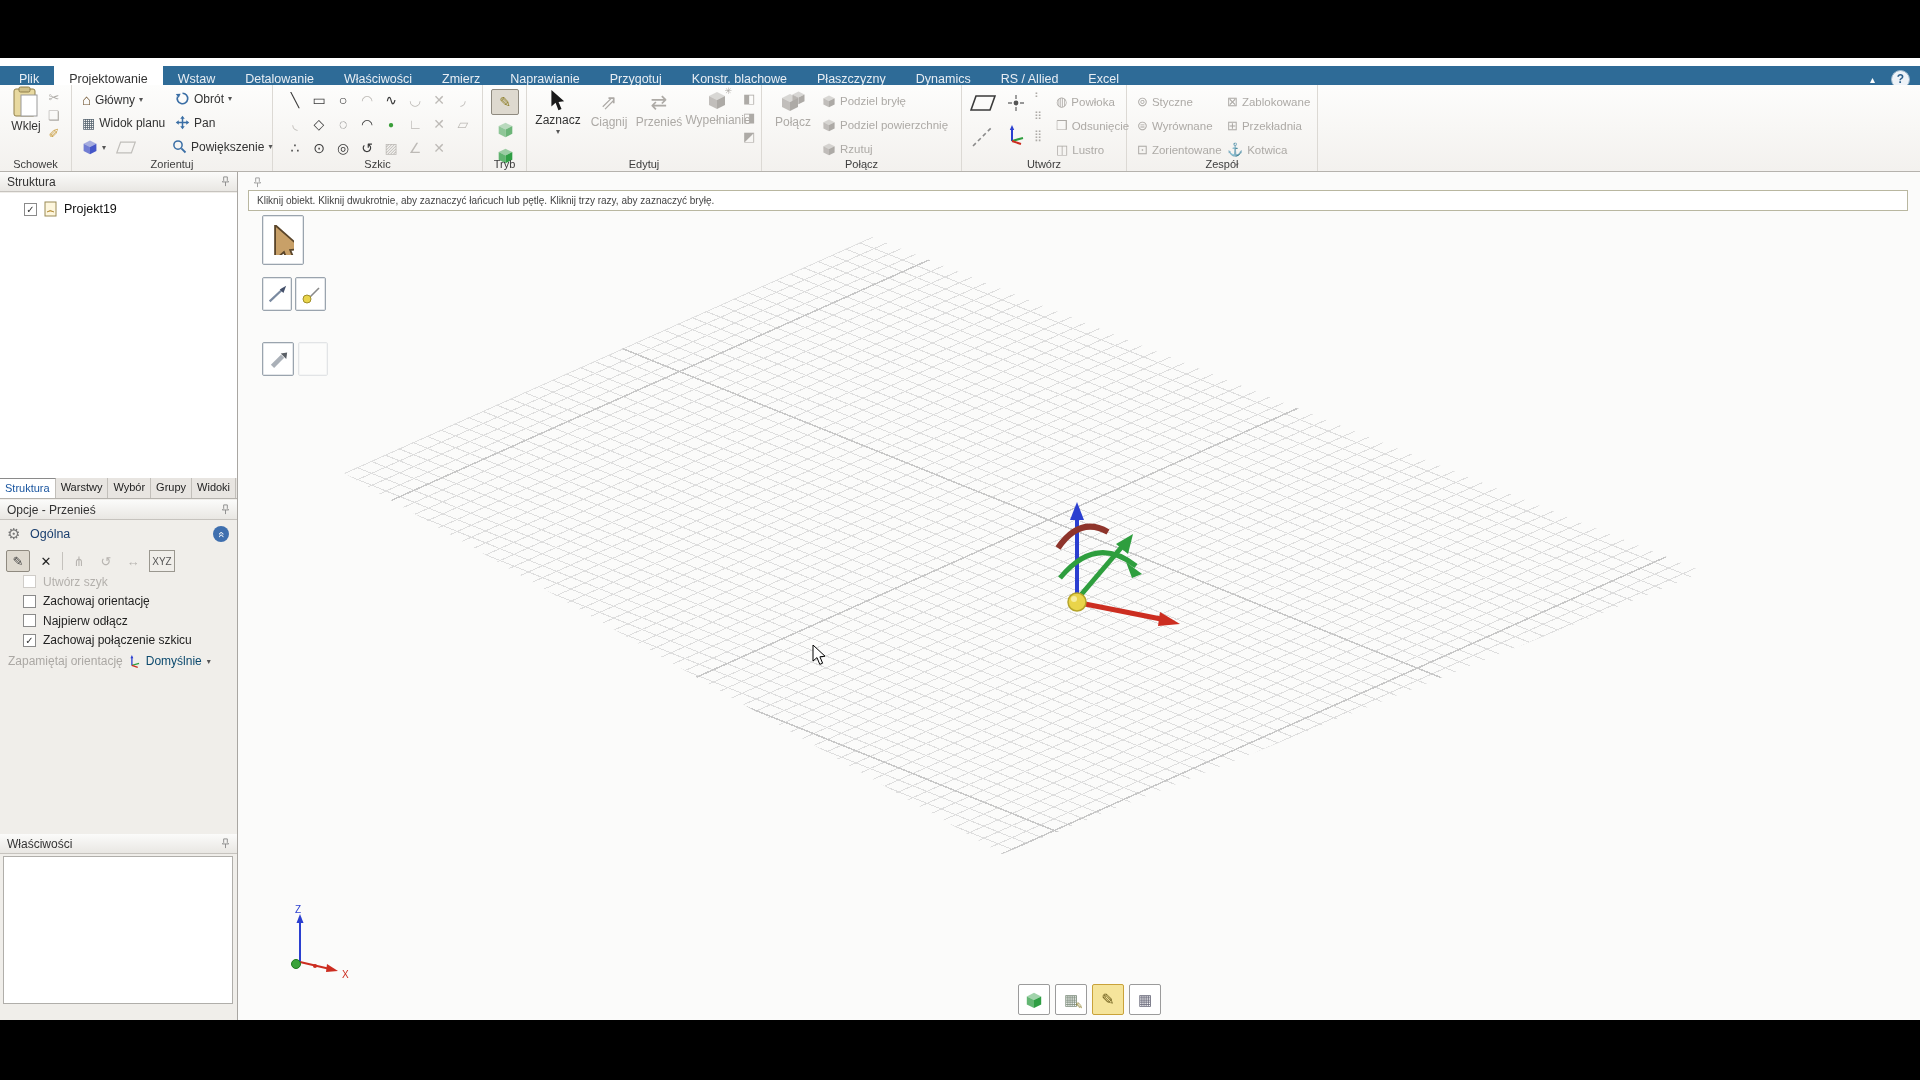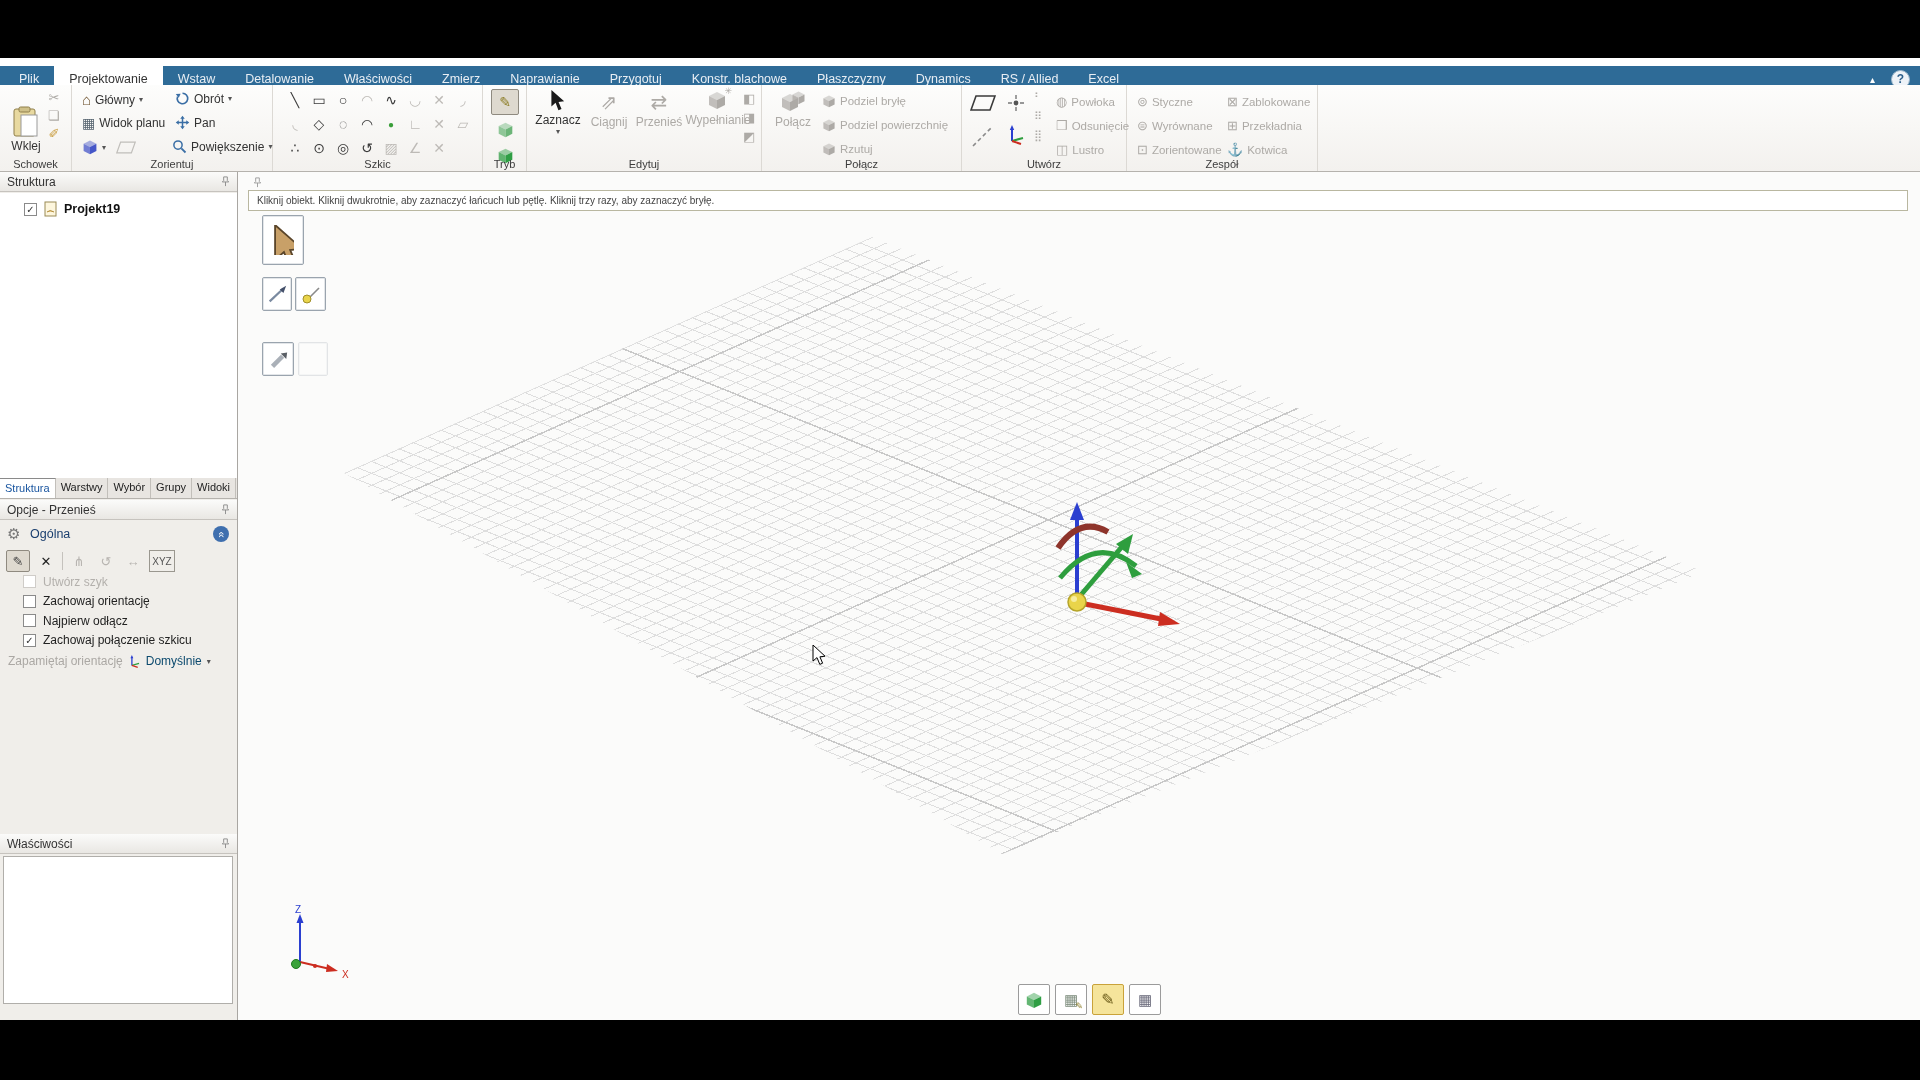--- a/index.html
+++ b/index.html
@@ -142,21 +142,21 @@
       </span>
     <span id="win-right">
       <span id="collapse-ribbon">▴</span>
       <span id="help-btn">?</span>
     </span>
   </div>
 
   <div id="ribbon">
 
     <div class="group" style="left:0;width:72px">
-      <div class="big-btn" style="left:6px;top:21px;width:40px">
+      <div class="big-btn" style="left:6px;top:1px;width:40px">
         <svg width="26" height="32">
             <use href="#sym-clip"></use>
           </svg>
         <span class="blabel">Wklej</span>
       </div>
       <div style="position:absolute;left:48px;top:5px;display:flex;flex-direction:column;gap:3px;">
         <span class="ic dis" style="font-size:13px">✂</span>
         <span class="ic dis" style="font-size:13px">❏</span>
         <span class="ic" style="font-size:13px;color:#c89a3a">✐</span>
       </div>
@@ -387,21 +387,21 @@
           <use href="#sym-pin"></use>
         </svg>
     </div>
     <div id="tree">
       <div style="display:flex;align-items:center;gap:6px;padding:8px 0 0 24px">
         <span class="cbx">✓</span>
         <svg width="15" height="16">
           <rect x="2" y="1" width="11" height="14" fill="#fdf6dd" stroke="#9a8a55"></rect>
           <path d="M4 11 q3 -3 7 0" stroke="#b0883a" fill="#e8cf8a"></path>
         </svg>
-        <span style="font-weight:bold;font-size:12.5px;color:#111">Projekt19</span>
+        <span style="font-weight:normal;font-size:12.5px;color:#111">Projekt19</span>
       </div>
     </div>
 
     <div id="side-tabs">
         <span class="stab active">Struktura</span>
         <span class="stab">Warstwy</span>
         <span class="stab">Wybór</span>
         <span class="stab">Grupy</span>
         <span class="stab">Widoki</span>
       </div>

